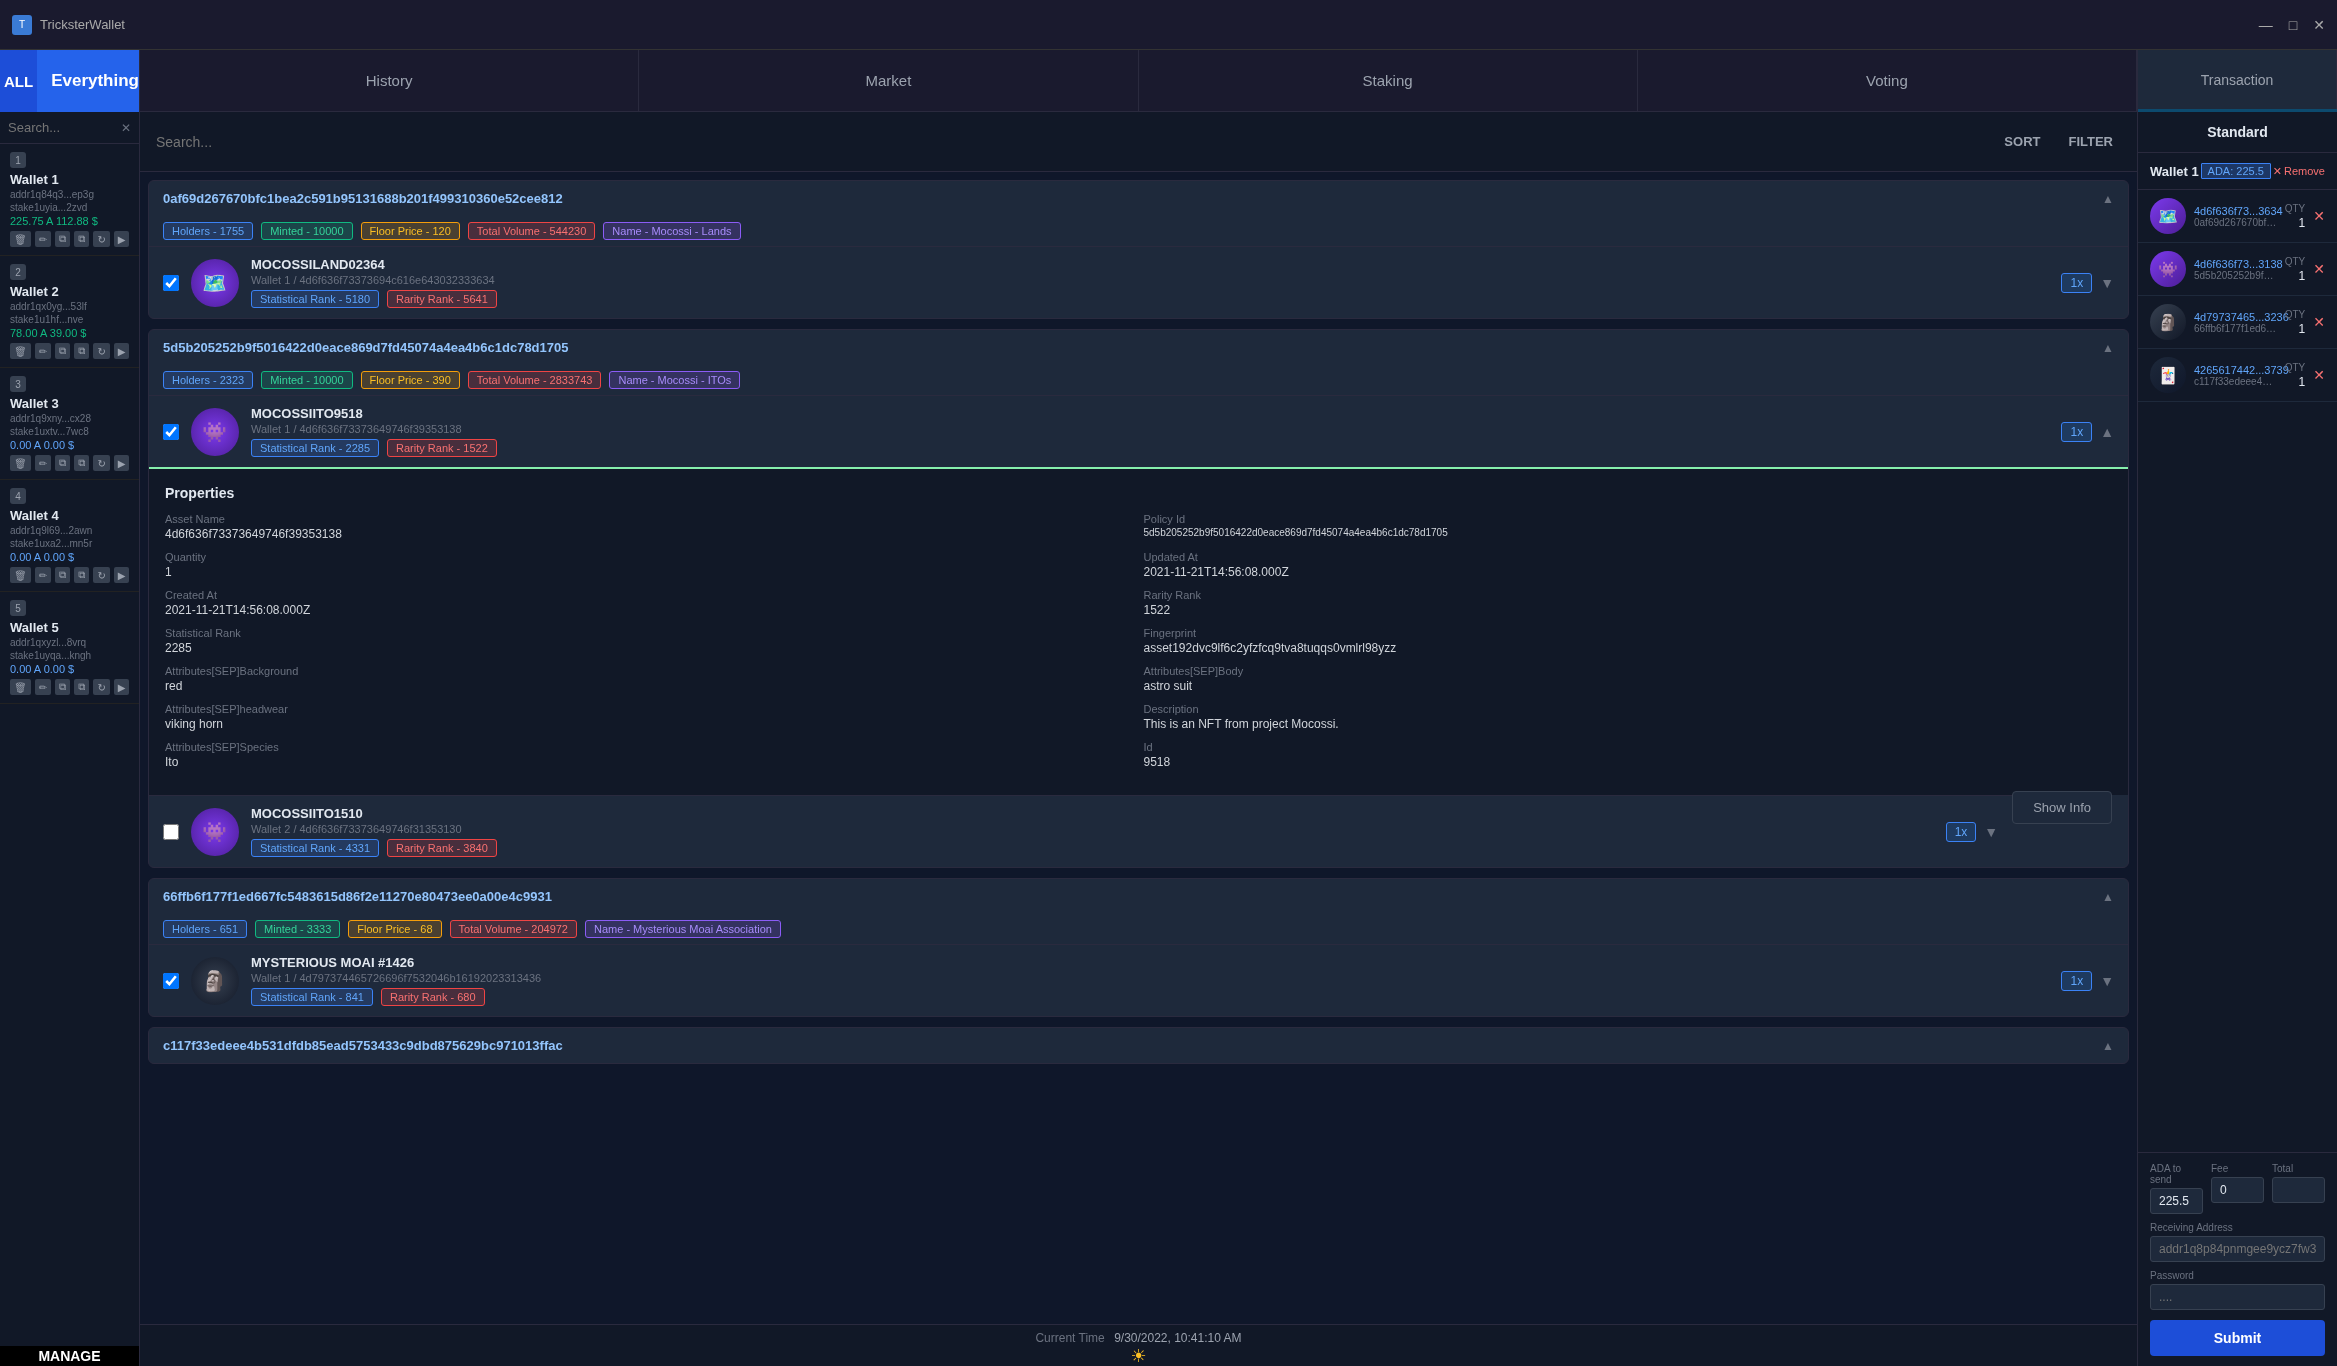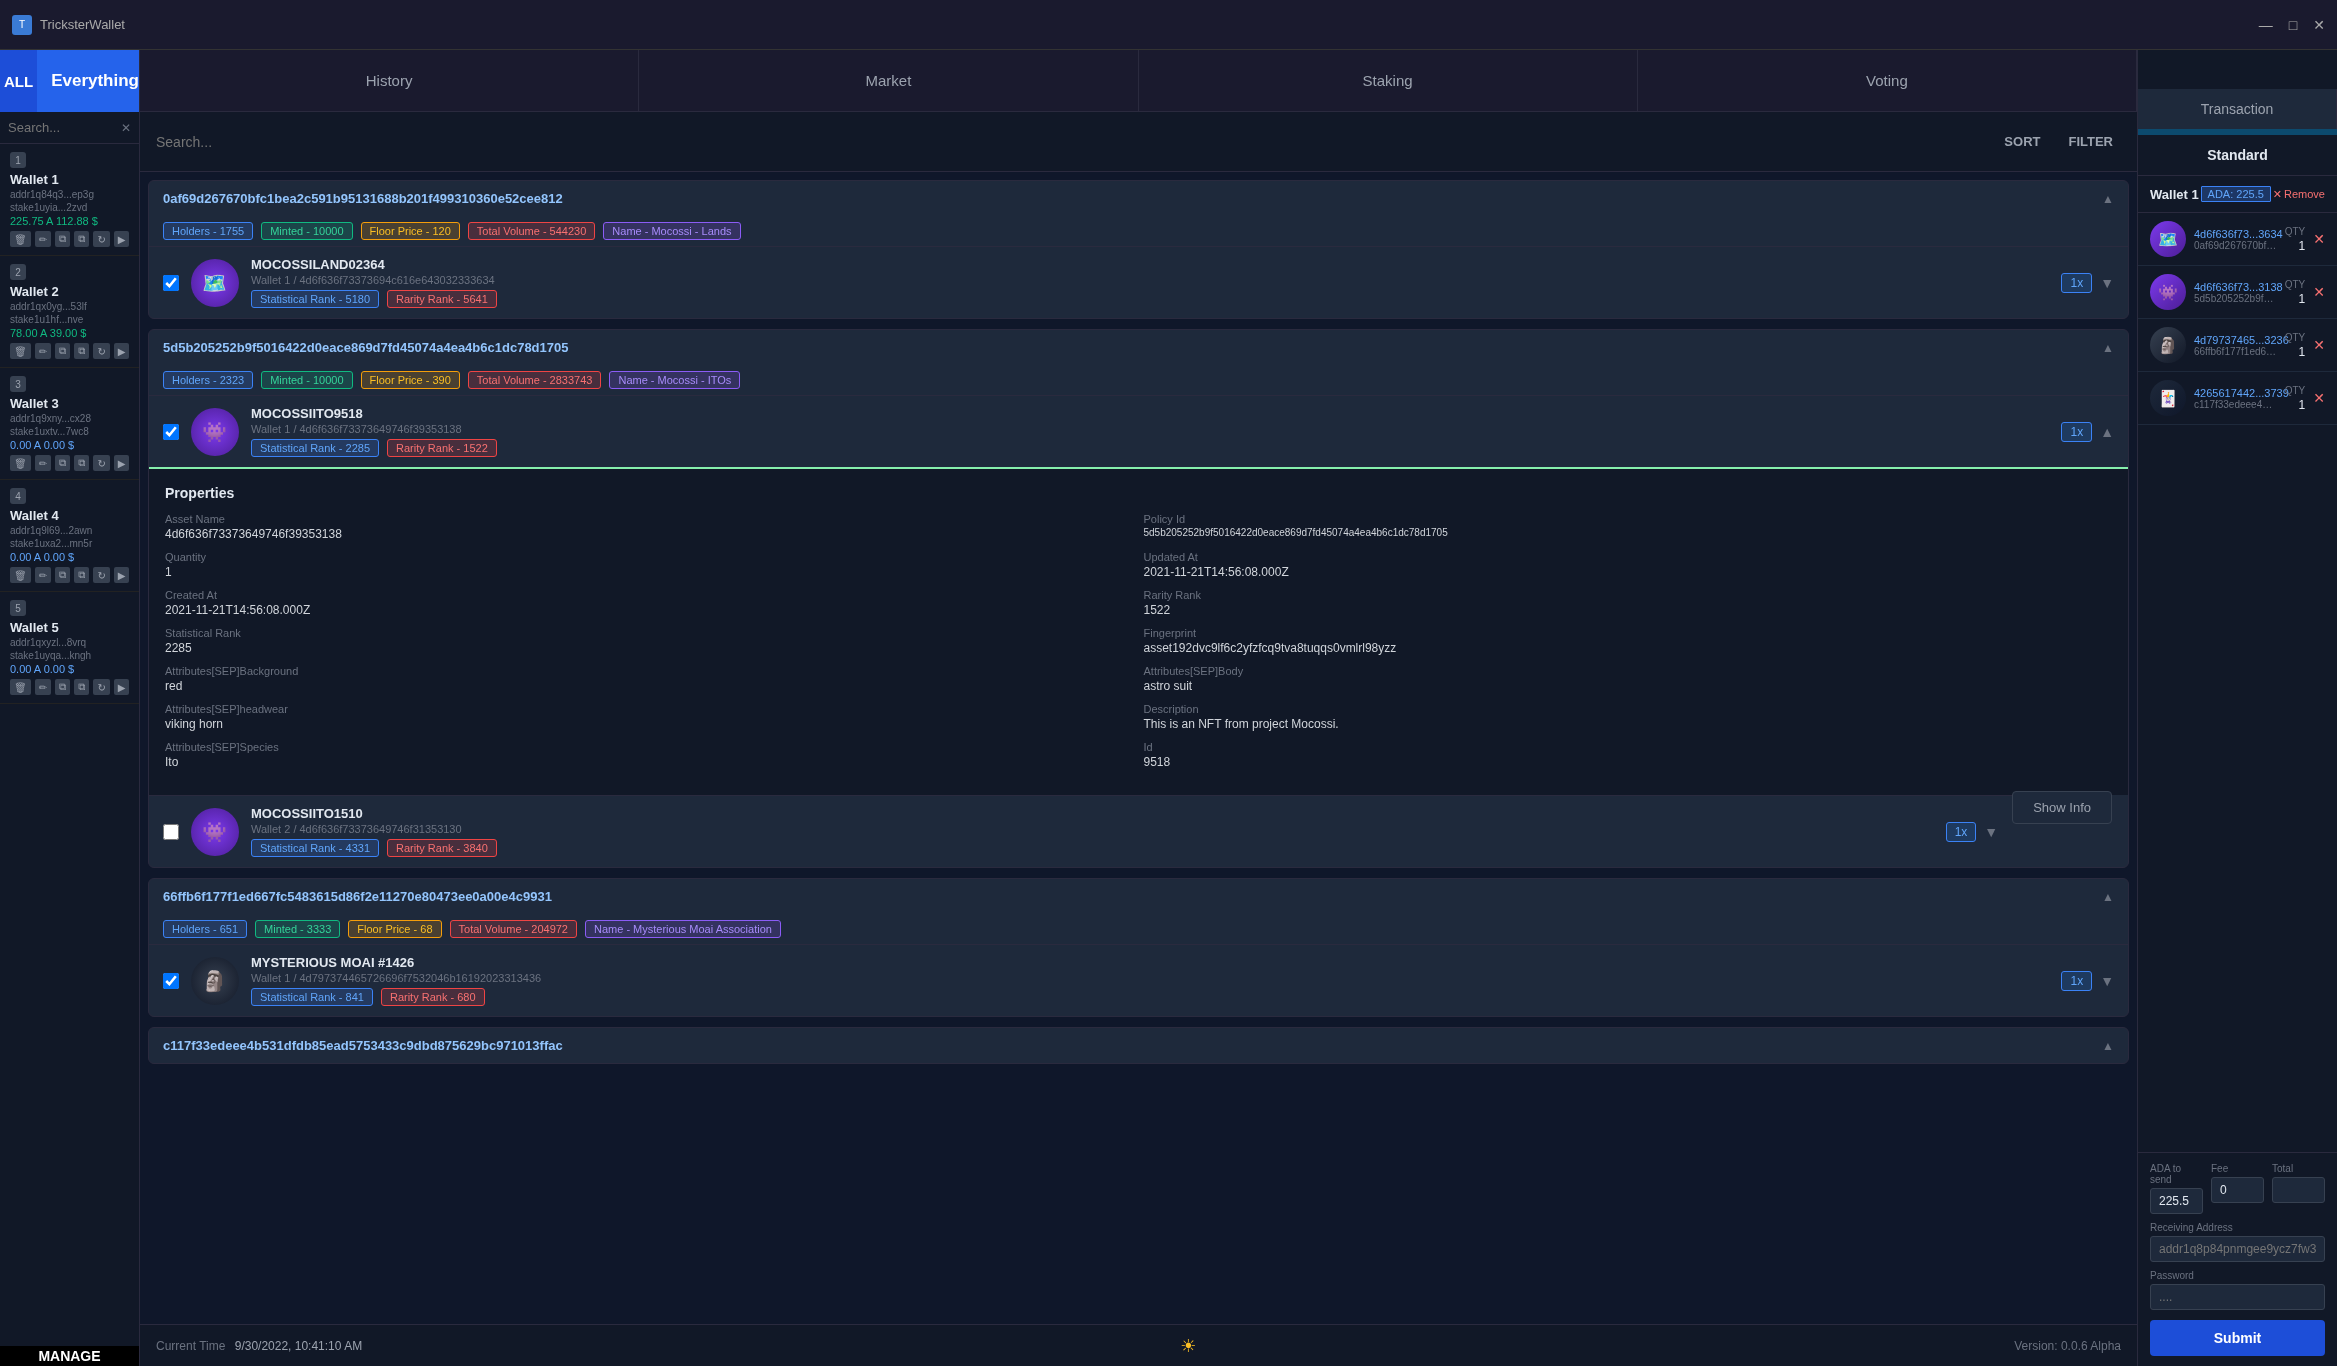--- a/index.html
+++ b/index.html
@@ -96,21 +96,21 @@
     .tx-form { padding: 10px 12px; border-top: 1px solid #2a2a3e; }
     .tx-row { display: flex; gap: 8px; margin-bottom: 8px; }
     .tx-field { flex: 1; }
     .tx-label { color: #6b7280; font-size: 10px; margin-bottom: 3px; }
     .tx-input { background: #1e293b; border: 1px solid #374151; color: #e2e8f0; padding: 5px 8px; border-radius: 3px; font-size: 12px; width: 100%; outline: none; }
     .tx-addr-field { margin-bottom: 8px; }
     .tx-password-field { margin-bottom: 10px; }
     .submit-btn { background: #1d4ed8; color: white; border: none; padding: 10px; width: 100%; border-radius: 4px; font-size: 14px; font-weight: bold; cursor: pointer; }
 
     
-    .status-bar { background: #111827; border-top: 1px solid #2a2a3e; padding: 6px 16px; display: flex; align-items: center; justify-content: space-between; height: 42px; }
+    .status-bar { background: #111827; border-top: 1px solid #2a2a3e; padding: 6px 16px; display: flex; align-items: center; justify-content: space-between; height: 42px; flex-direction: column; }
 
     .chevron-up::before { content: '▲'; }
     .chevron-down::before { content: '▼'; }
 
     .transaction-tab { background: #1e293b; }
 
     
     .all-everything-row { display: flex; height: 62px; flex-shrink: 0; }
     .all-cell { width: 40px; background: #1d4ed8; color: white; font-weight: bold; display: flex; align-items: center; justify-content: center; font-size: 15px; }
     .everything-cell { flex: 1; background: #2563eb; color: white; font-size: 17px; font-weight: bold; display: flex; align-items: center; padding-left: 14px; }
@@ -444,21 +444,21 @@
         <span style="color:#6b7280;">Current Time</span>
         <span style="color:#9ca3af; margin-left:6px;">9/30/2022, 10:41:10 AM</span>
       </div>
       <div style="color:#fbbf24; font-size:18px;">☀</div>
       <span style="color:#6b7280;">Version: 0.0.6 Alpha</span>
     </div>
   </div>
 
   <div class="right-panel">
 
-    <div class="top-nav" style="height:46px; border-bottom:6px solid #0c4a6e;margin-top:39px;">
+    <div class="top-nav" style="height:62px; border-bottom:3px solid #0c4a6e;">
       <div class="nav-tab transaction-tab" style="flex:1; font-size:14px;">Transaction</div>
     </div>
 
     <div style="padding:12px 14px; border-bottom:1px solid #2a2a3e; display:flex; align-items:center; justify-content:center;">
       <span style="color:#e2e8f0; font-size:14px; font-weight:bold;">Standard</span>
     </div>
 
     <div class="right-wallet-title">
       <span style="color:#e2e8f0; font-size:13px; font-weight:bold;">Wallet 1</span>
       <span class="ada-badge">ADA: 225.5</span>

